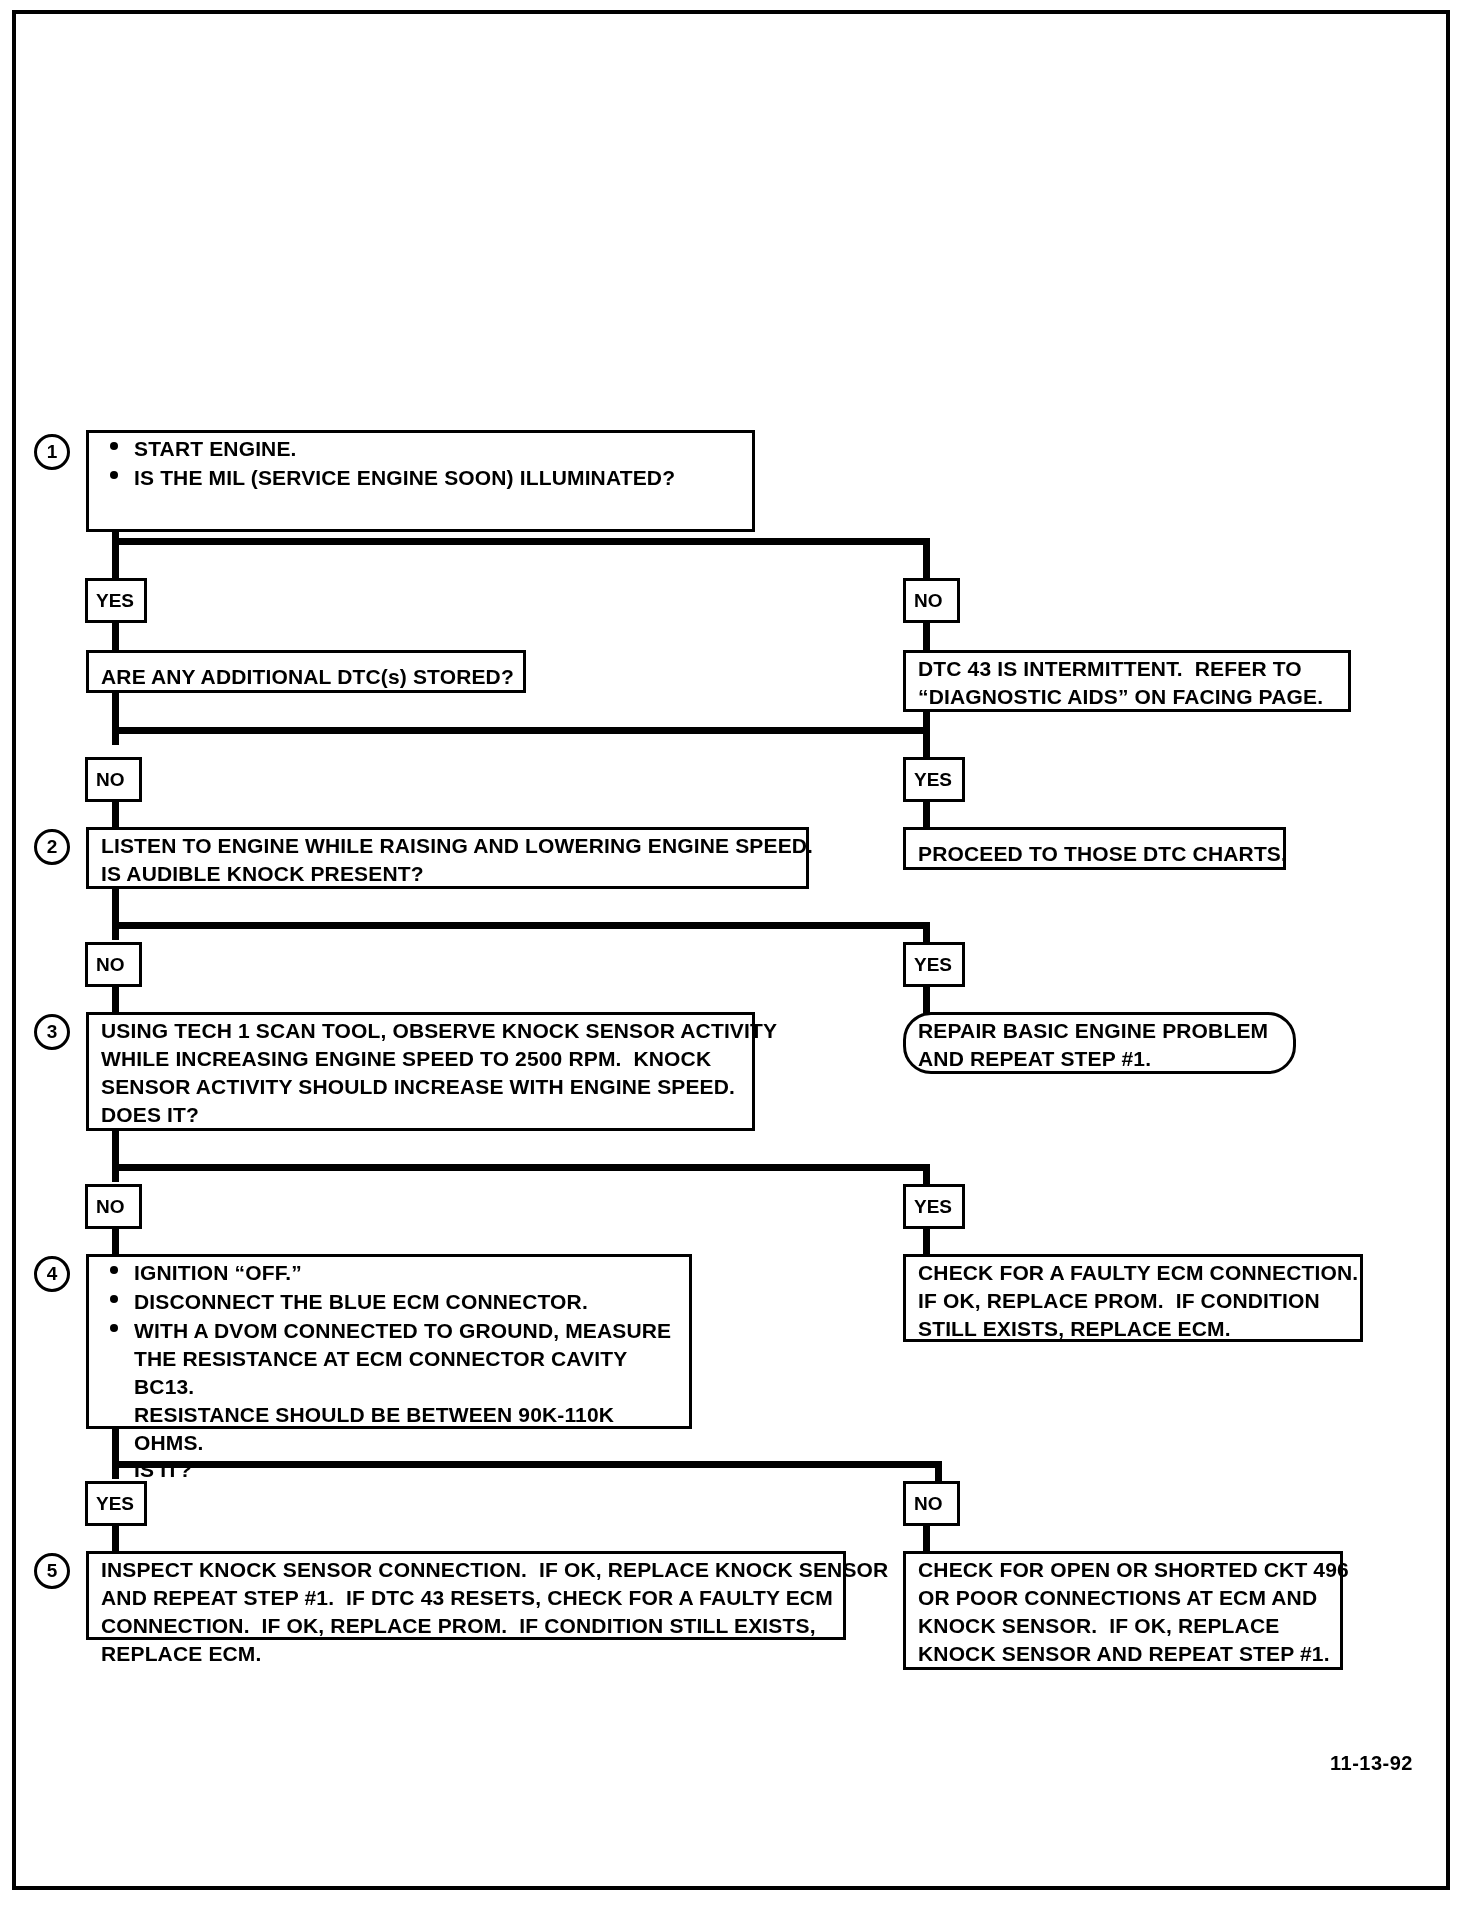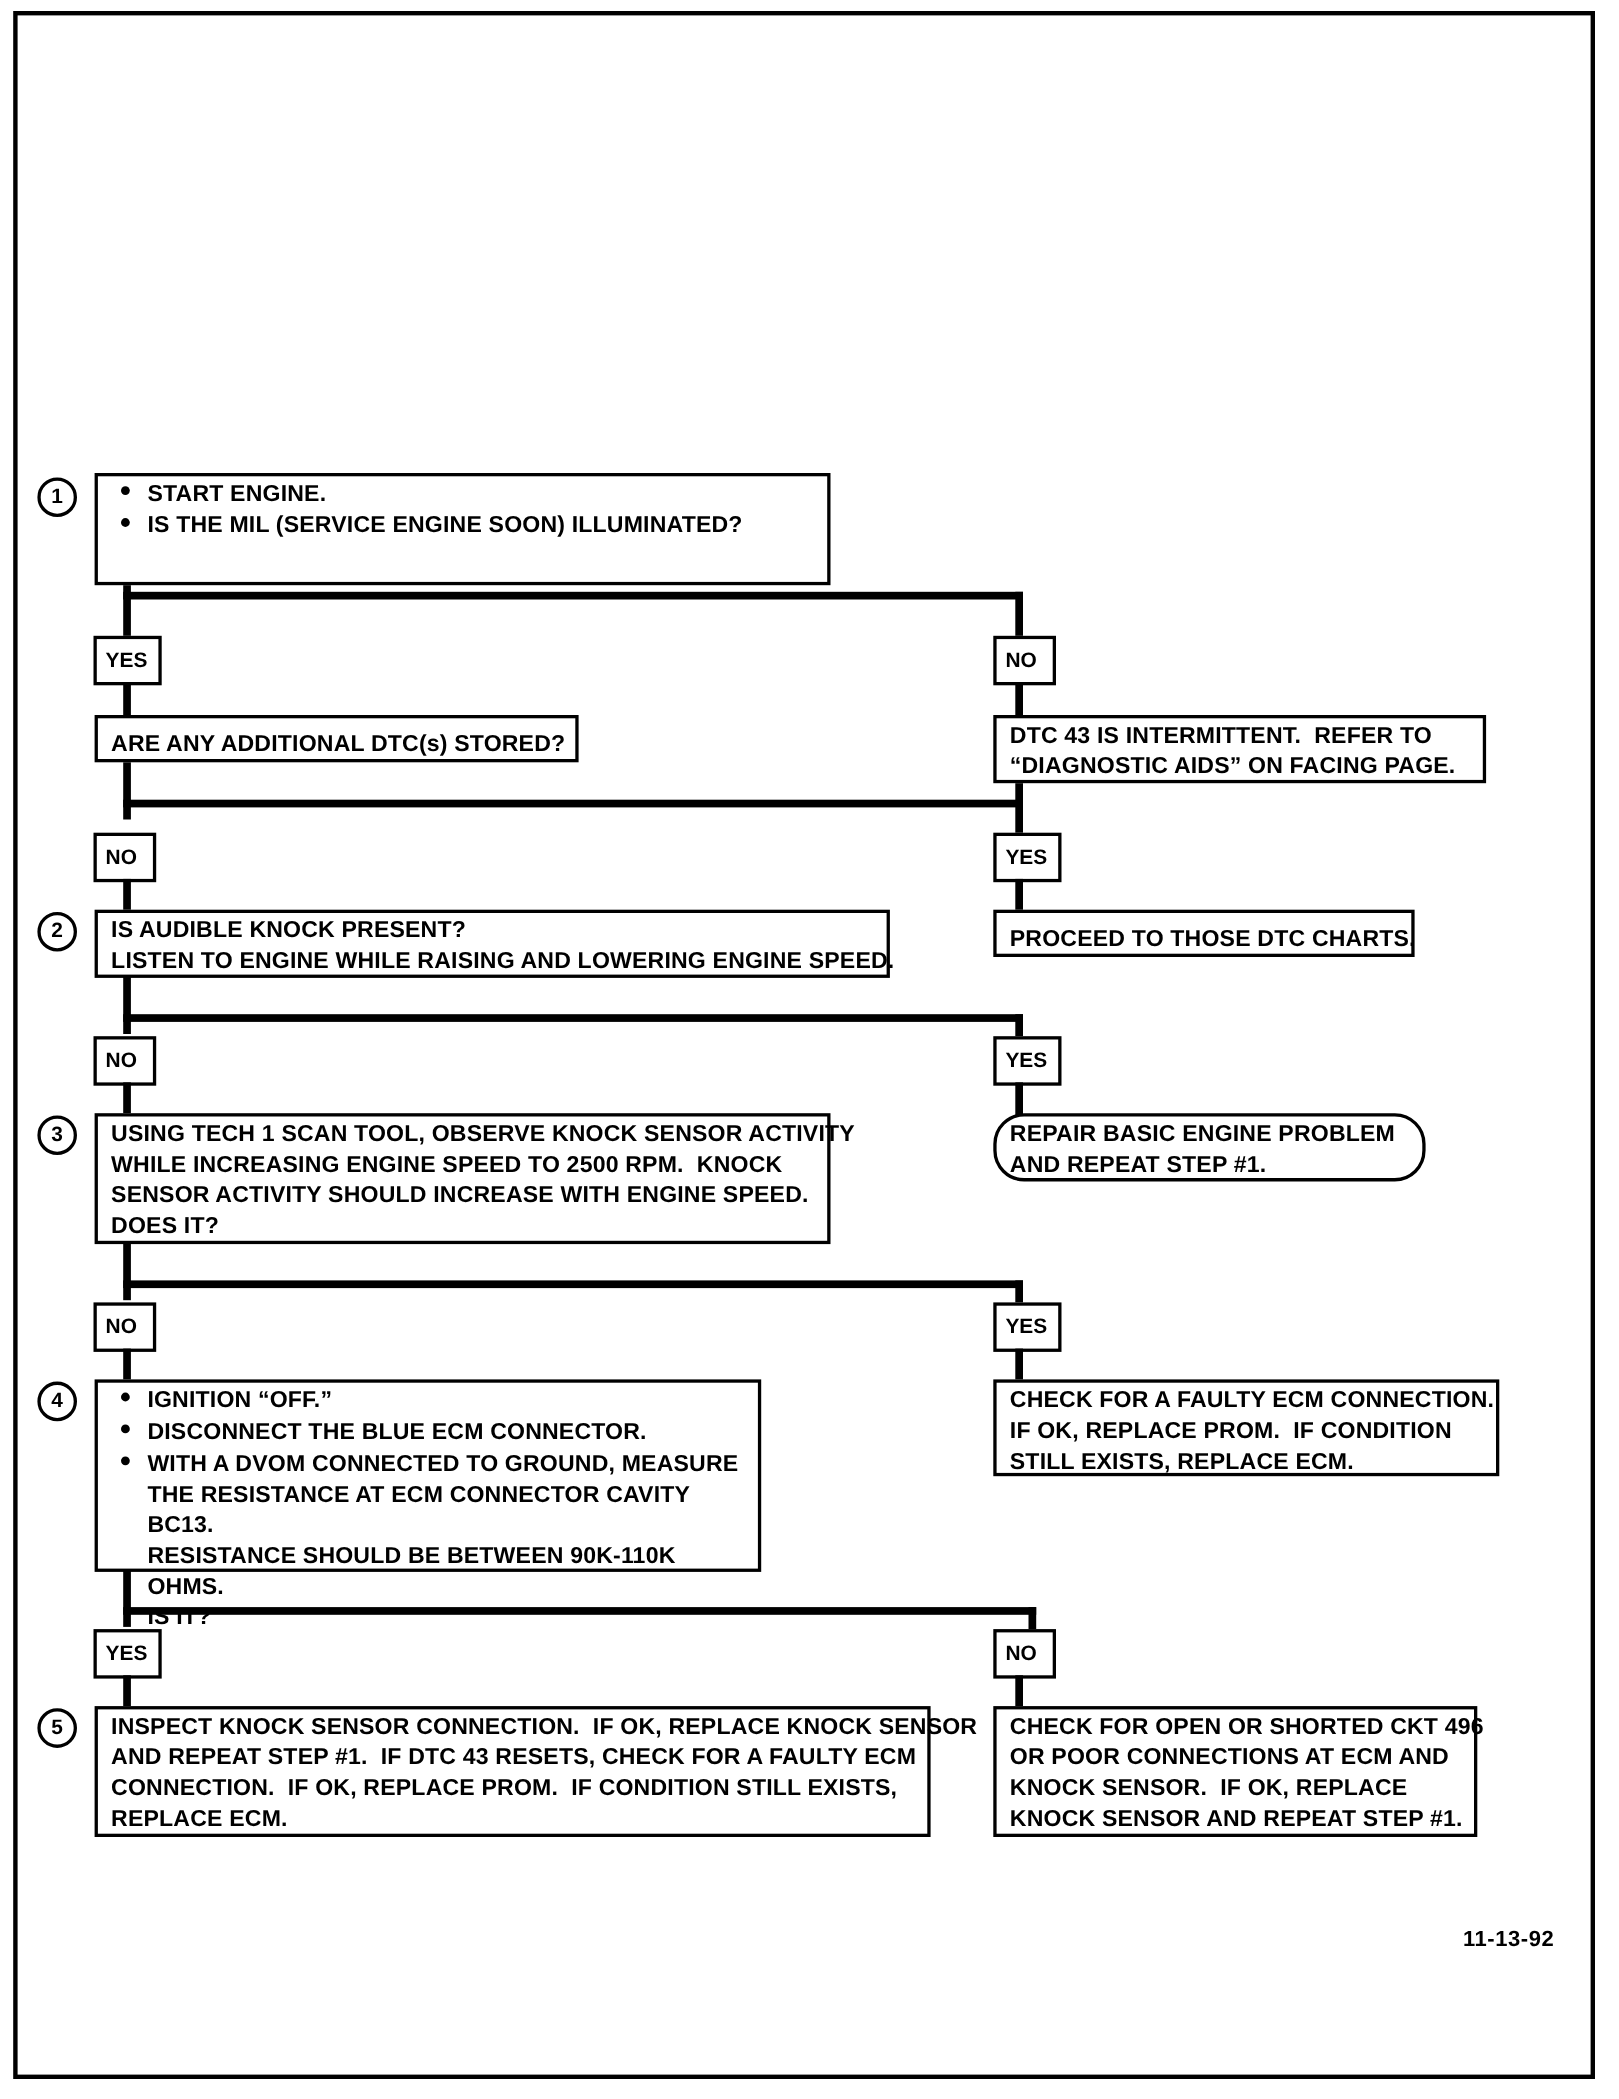--- a/index.html
+++ b/index.html
@@ -87,22 +87,22 @@
   <div class="vline" style="left:923px;top:712px;height:55px;"></div>
 
   <div class="yn" style="left:85px;top:757px;width:57px;height:45px;">NO</div>
   <div class="yn" style="left:903px;top:757px;width:62px;height:45px;">YES</div>
 
   <div class="vline" style="left:112px;top:799px;height:34px;"></div>
   <div class="vline" style="left:923px;top:799px;height:34px;"></div>
 
   <div class="numcircle" style="left:34px;top:829px;">2</div>
   <div class="stepbox plain" style="left:86px;top:827px;width:723px;height:62px;">
+    <div>LISTEN TO ENGINE WHILE RAISING AND LOWERING ENGINE SPEED.</div>
     <div>IS AUDIBLE KNOCK PRESENT?</div>
-    <div>LISTEN TO ENGINE WHILE RAISING AND LOWERING ENGINE SPEED.</div>
   </div>
 
   <div class="stepbox plain" style="left:903px;top:827px;width:383px;height:43px;padding-top:10px;">
     <div>PROCEED TO THOSE DTC CHARTS.</div>
   </div>
 
   <div class="vline" style="left:112px;top:888px;height:52px;"></div>
   <div class="hline" style="left:112px;top:922px;width:818px;"></div>
   <div class="vline" style="left:923px;top:922px;height:30px;"></div>
 
@@ -166,21 +166,21 @@
   <div class="hline" style="left:112px;top:1461px;width:830px;"></div>
   <div class="vline" style="left:935px;top:1461px;height:30px;"></div>
 
   <div class="yn" style="left:85px;top:1481px;width:62px;height:45px;">YES</div>
   <div class="yn" style="left:903px;top:1481px;width:57px;height:45px;">NO</div>
 
   <div class="vline" style="left:112px;top:1523px;height:32px;"></div>
   <div class="vline" style="left:923px;top:1523px;height:32px;"></div>
 
   <div class="numcircle" style="left:34px;top:1553px;">5</div>
-  <div class="stepbox plain" style="left:86px;top:1551px;width:760px;height:119px;">
+  <div class="stepbox plain" style="left:86px;top:1551px;width:760px;height:89px;">
     <div>INSPECT KNOCK SENSOR CONNECTION.  IF OK, REPLACE KNOCK SENSOR</div>
     <div>AND REPEAT STEP #1.  IF DTC 43 RESETS, CHECK FOR A FAULTY ECM</div>
     <div>CONNECTION.  IF OK, REPLACE PROM.  IF CONDITION STILL EXISTS,</div>
     <div>REPLACE ECM.</div>
   </div>
 
   <div class="stepbox plain" style="left:903px;top:1551px;width:440px;height:119px;">
     <div>CHECK FOR OPEN OR SHORTED CKT 496</div>
     <div>OR POOR CONNECTIONS AT ECM AND</div>
     <div>KNOCK SENSOR.  IF OK, REPLACE</div>

